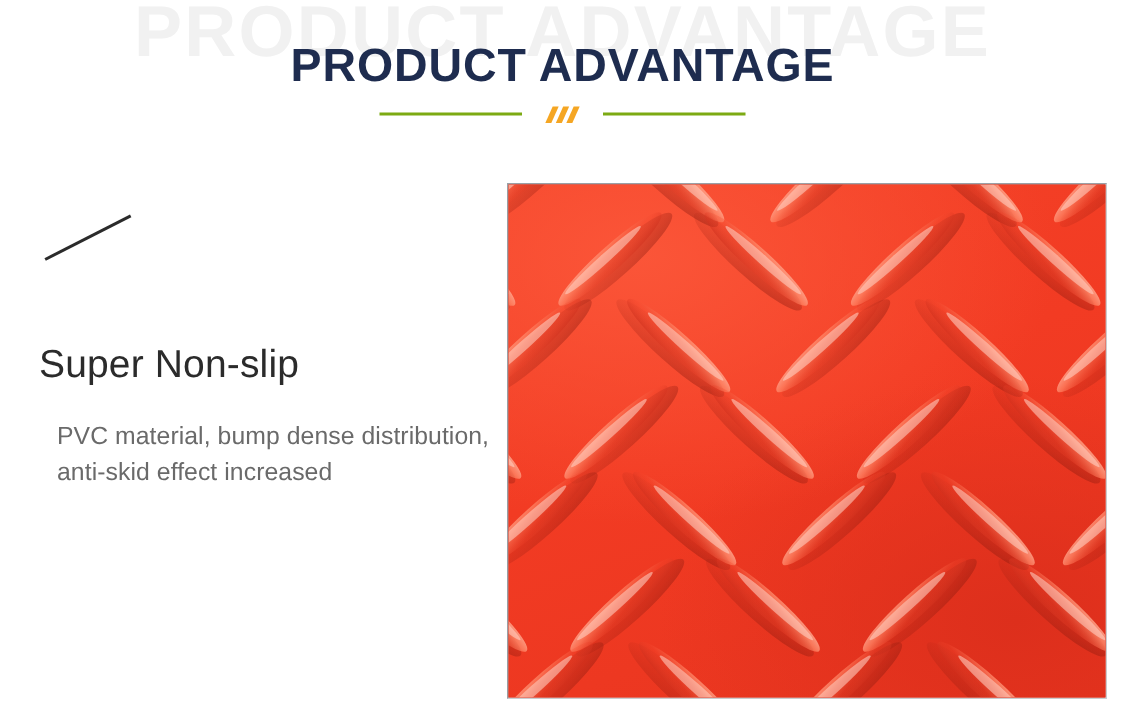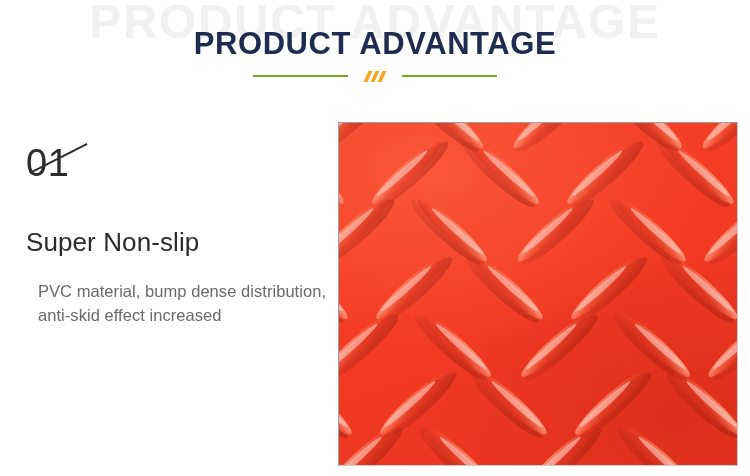--- a/index.html
+++ b/index.html
@@ -176,21 +176,20 @@
         <span class="slash"></span>
         <span class="slash"></span>
       </span>
       <span class="divider-line"></span>
     </div>
   </div>
 
   <div class="info">
 
     <div class="number-wrap">
-      <div class="number">01</div>
       <div class="number-slash"></div>
     </div>
 
     <div class="heading">Super Non-slip</div>
 
     <div class="desc">PVC material, bump dense distribution, anti-skid effect increased</div>
   </div>
 
   <div class="photo">
     <div class="photo-inner"></div>

